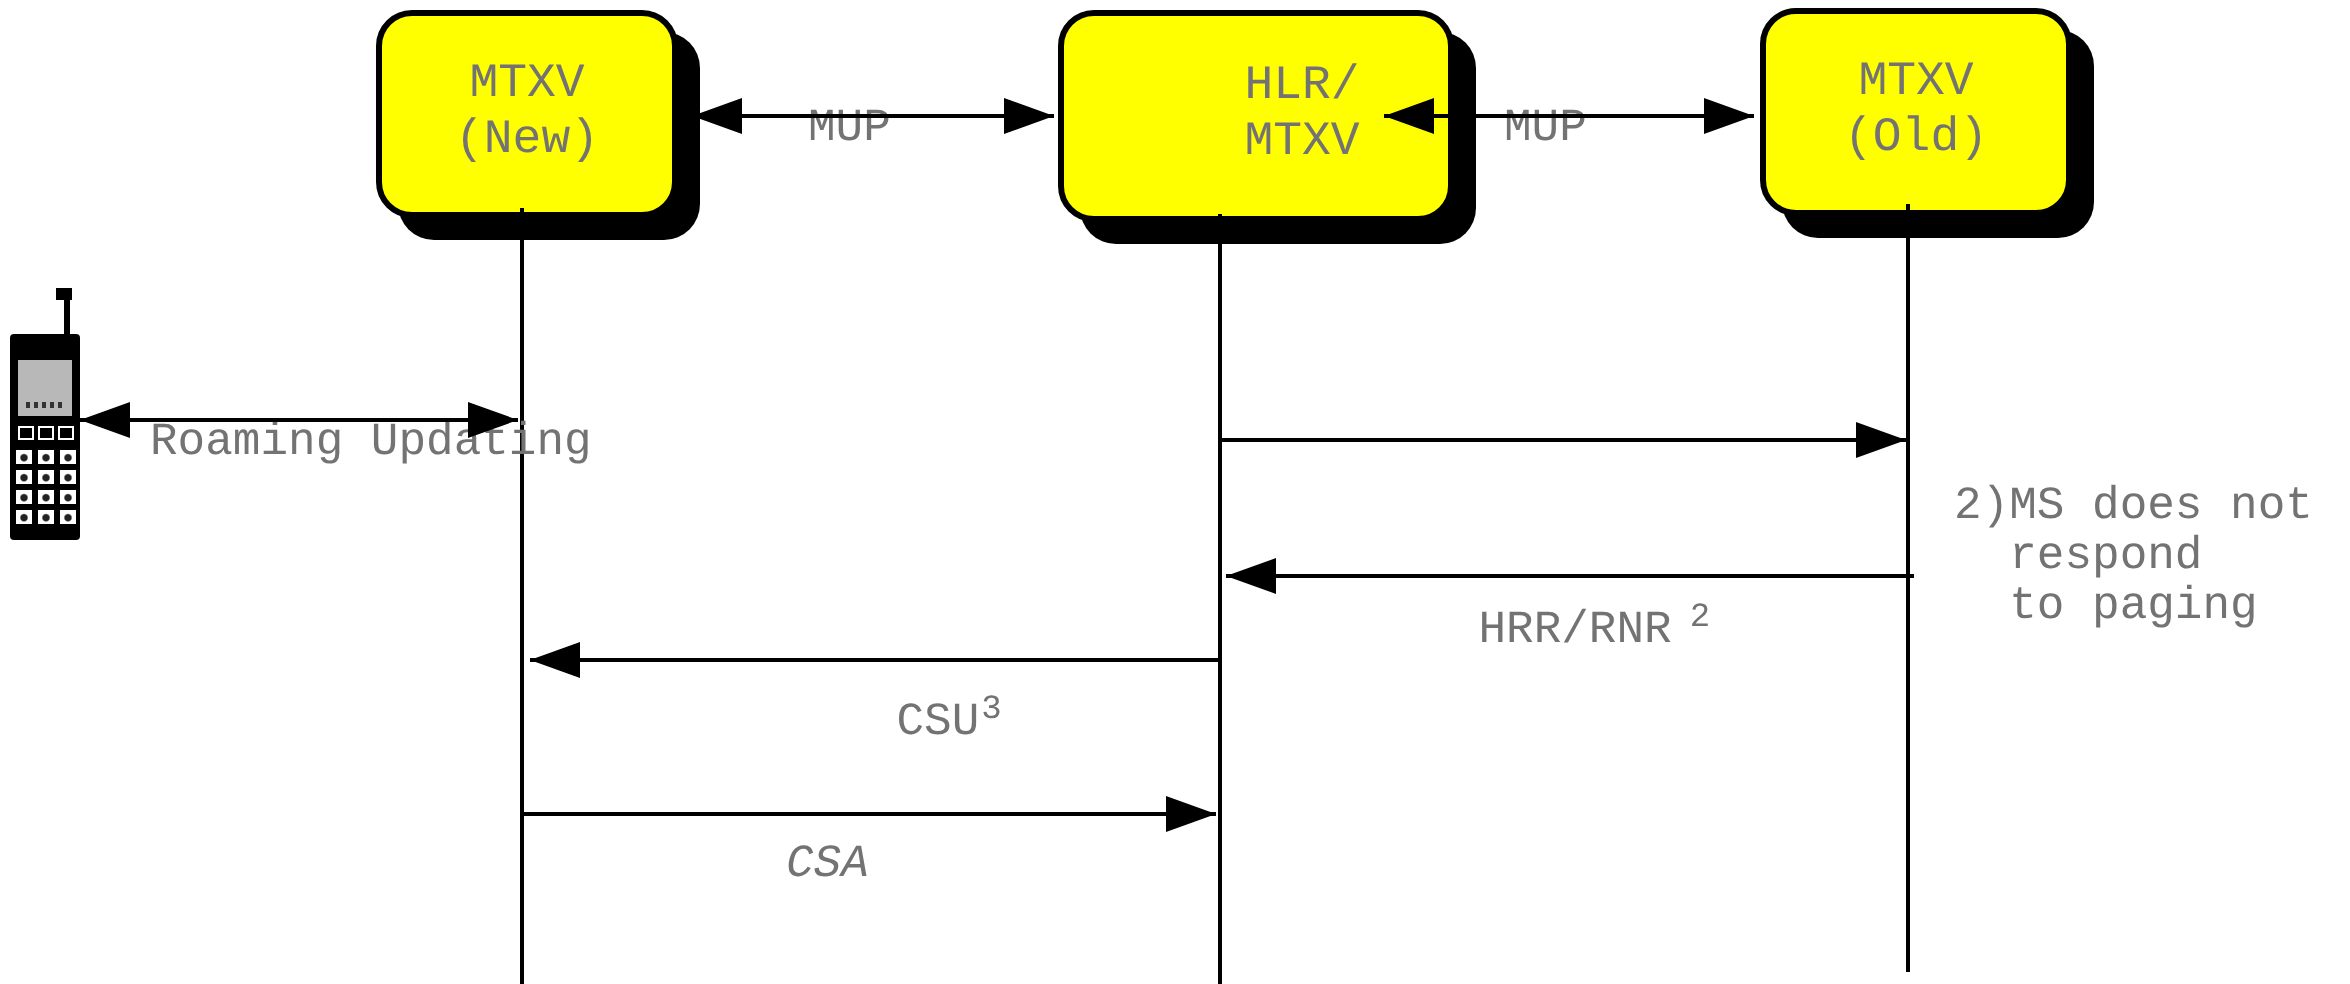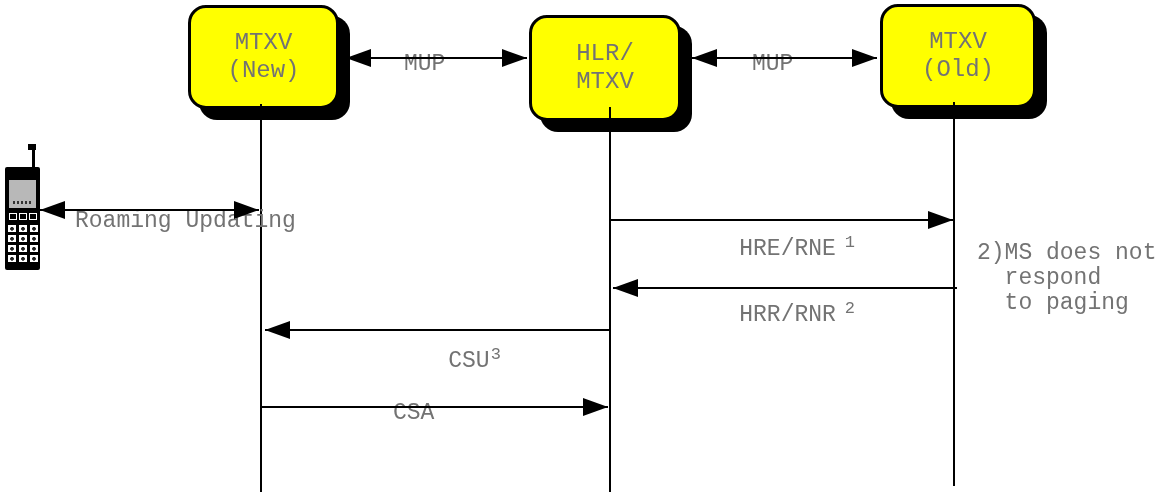--- a/index.html
+++ b/index.html
@@ -64,21 +64,21 @@
 </style>
 </head>
 <body>
 
 <div class="stage">
 
   <div class="entity" style="left:188px;top:5px;width:145px;height:98px;">
     <div>MTXV</div>
     <div>(New)</div>
   </div>
-  <div class="entity" style="left:529px;top:15px;width:146px;height:100px;">
+  <div class="entity" style="left:529px;top:5px;width:146px;height:100px;padding-left:46px;">
     <div>HLR/</div>
     <div>MTXV</div>
   </div>
   <div class="entity" style="left:880px;top:4px;width:150px;height:98px;">
     <div>MTXV</div>
     <div>(Old)</div>
   </div>
 
   <div class="lifeline" style="left:260px;top:104px;height:388px;"></div>
   <div class="lifeline" style="left:609px;top:107px;height:385px;"></div>
@@ -115,35 +115,32 @@
 
   <div class="msg-label" style="left:404px;top:24px;">MUP</div>
   <div class="arrow head-both" style="left:346px;top:57px;width:181px;"></div>
 
   <div class="msg-label" style="left:752px;top:24px;">MUP</div>
   <div class="arrow head-both" style="left:692px;top:57px;width:185px;"></div>
 
   <div class="msg-label" style="left:75px;top:181px;">Roaming Updating</div>
   <div class="arrow head-both" style="left:40px;top:209px;width:219px;"></div>
 
-  <div class="msg-label" style="left:684px;top:185px;">
-    <span>HRE/RNE</span><span class="sup spaced">1</span>
-  </div>
   <div class="arrow head-right" style="left:611px;top:219px;width:342px;"></div>
 
   <div class="msg-label" style="left:684px;top:251px;">
     <span>HRR/RNR</span><span class="sup spaced">2</span>
   </div>
   <div class="arrow head-left" style="left:613px;top:287px;width:344px;"></div>
 
   <div class="msg-label" style="left:393px;top:297px;">
     <span>CSU</span><span class="sup tight">3</span>
   </div>
   <div class="arrow head-left" style="left:265px;top:329px;width:345px;"></div>
 
-  <div class="msg-label" style="left:393px;top:373px;">CSA</div>
+  <div class="msg-label" style="left:393px;top:392px;font-style:italic;">CSA</div>
   <div class="arrow head-right" style="left:262px;top:406px;width:346px;"></div>
 
   <div class="note" style="left:977px;top:241px;">2)MS does not
   respond
   to paging</div>
 
 </div>
 
 </body></html>

